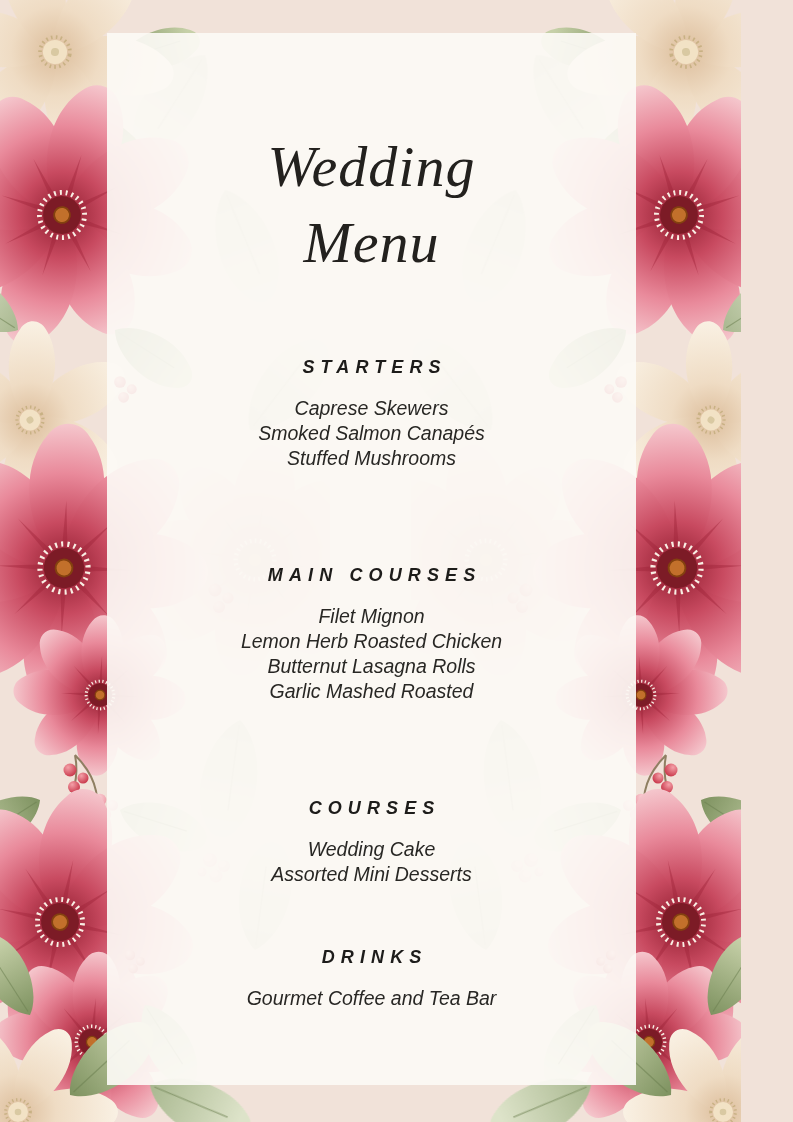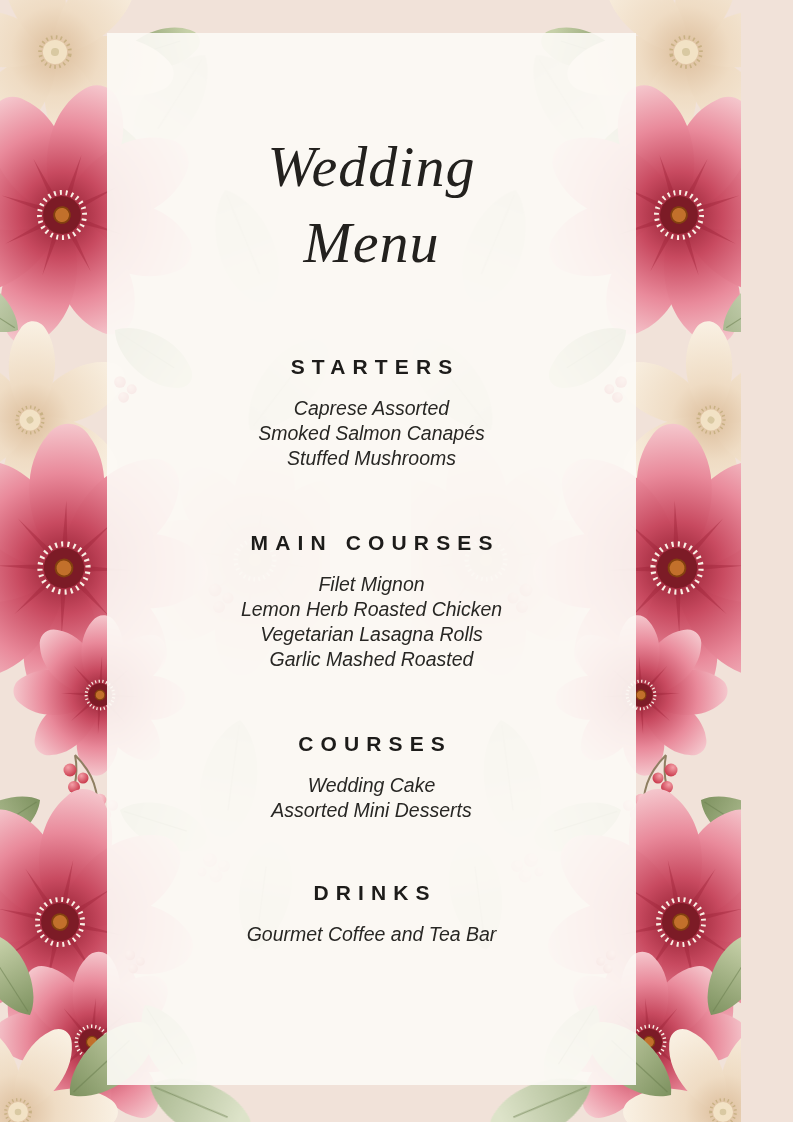--- a/index.html
+++ b/index.html
@@ -35,31 +35,32 @@
     margin-top: 96px;
     font-family: "Liberation Serif", "DejaVu Serif", serif;
     font-style: italic;
     font-weight: 500;
     font-size: 58px;
     line-height: 76px;
     color: var(--title-text, #23211e);
     letter-spacing: 1px;
   }
 
-  .section { margin-top: 56px; }
+  .section { margin-top: 88px; }
   .section.first  { margin-top: 70px; }
   .section.drinks { margin-top: 54px; }
 
   .heading {
-    font-size: 21px;
+    font-size: 18px;
     line-height: 32px;
     font-weight: 700;
     letter-spacing: 0.34em;
     padding-left: 0.34em;
     color: var(--heading-text, #1d1c1a);
+    font-style: italic;
   }
 
   .items {
     margin-top: 13px;
     font-style: italic;
     font-weight: 500;
     font-size: 19.5px;
     line-height: 25px;
     color: var(--item-text, #282724);
   }
@@ -221,32 +222,32 @@
 
   <div class="content">
     <div class="title">
       <div>Wedding</div>
       <div>Menu</div>
     </div>
 
     <div class="section first">
       <div class="heading">STARTERS</div>
       <div class="items">
-        <div>Caprese Assorted</div>
+        <div>Caprese Skewers</div>
         <div>Smoked Salmon Canapés</div>
         <div>Stuffed Mushrooms</div>
       </div>
     </div>
 
     <div class="section">
       <div class="heading">MAIN COURSES</div>
       <div class="items">
         <div>Filet Mignon</div>
         <div>Lemon Herb Roasted Chicken</div>
-        <div>Vegetarian Lasagna Rolls</div>
+        <div>Butternut Lasagna Rolls</div>
         <div>Garlic Mashed Roasted</div>
       </div>
     </div>
 
     <div class="section">
       <div class="heading">COURSES</div>
       <div class="items">
         <div>Wedding Cake</div>
         <div>Assorted Mini Desserts</div>
       </div>

